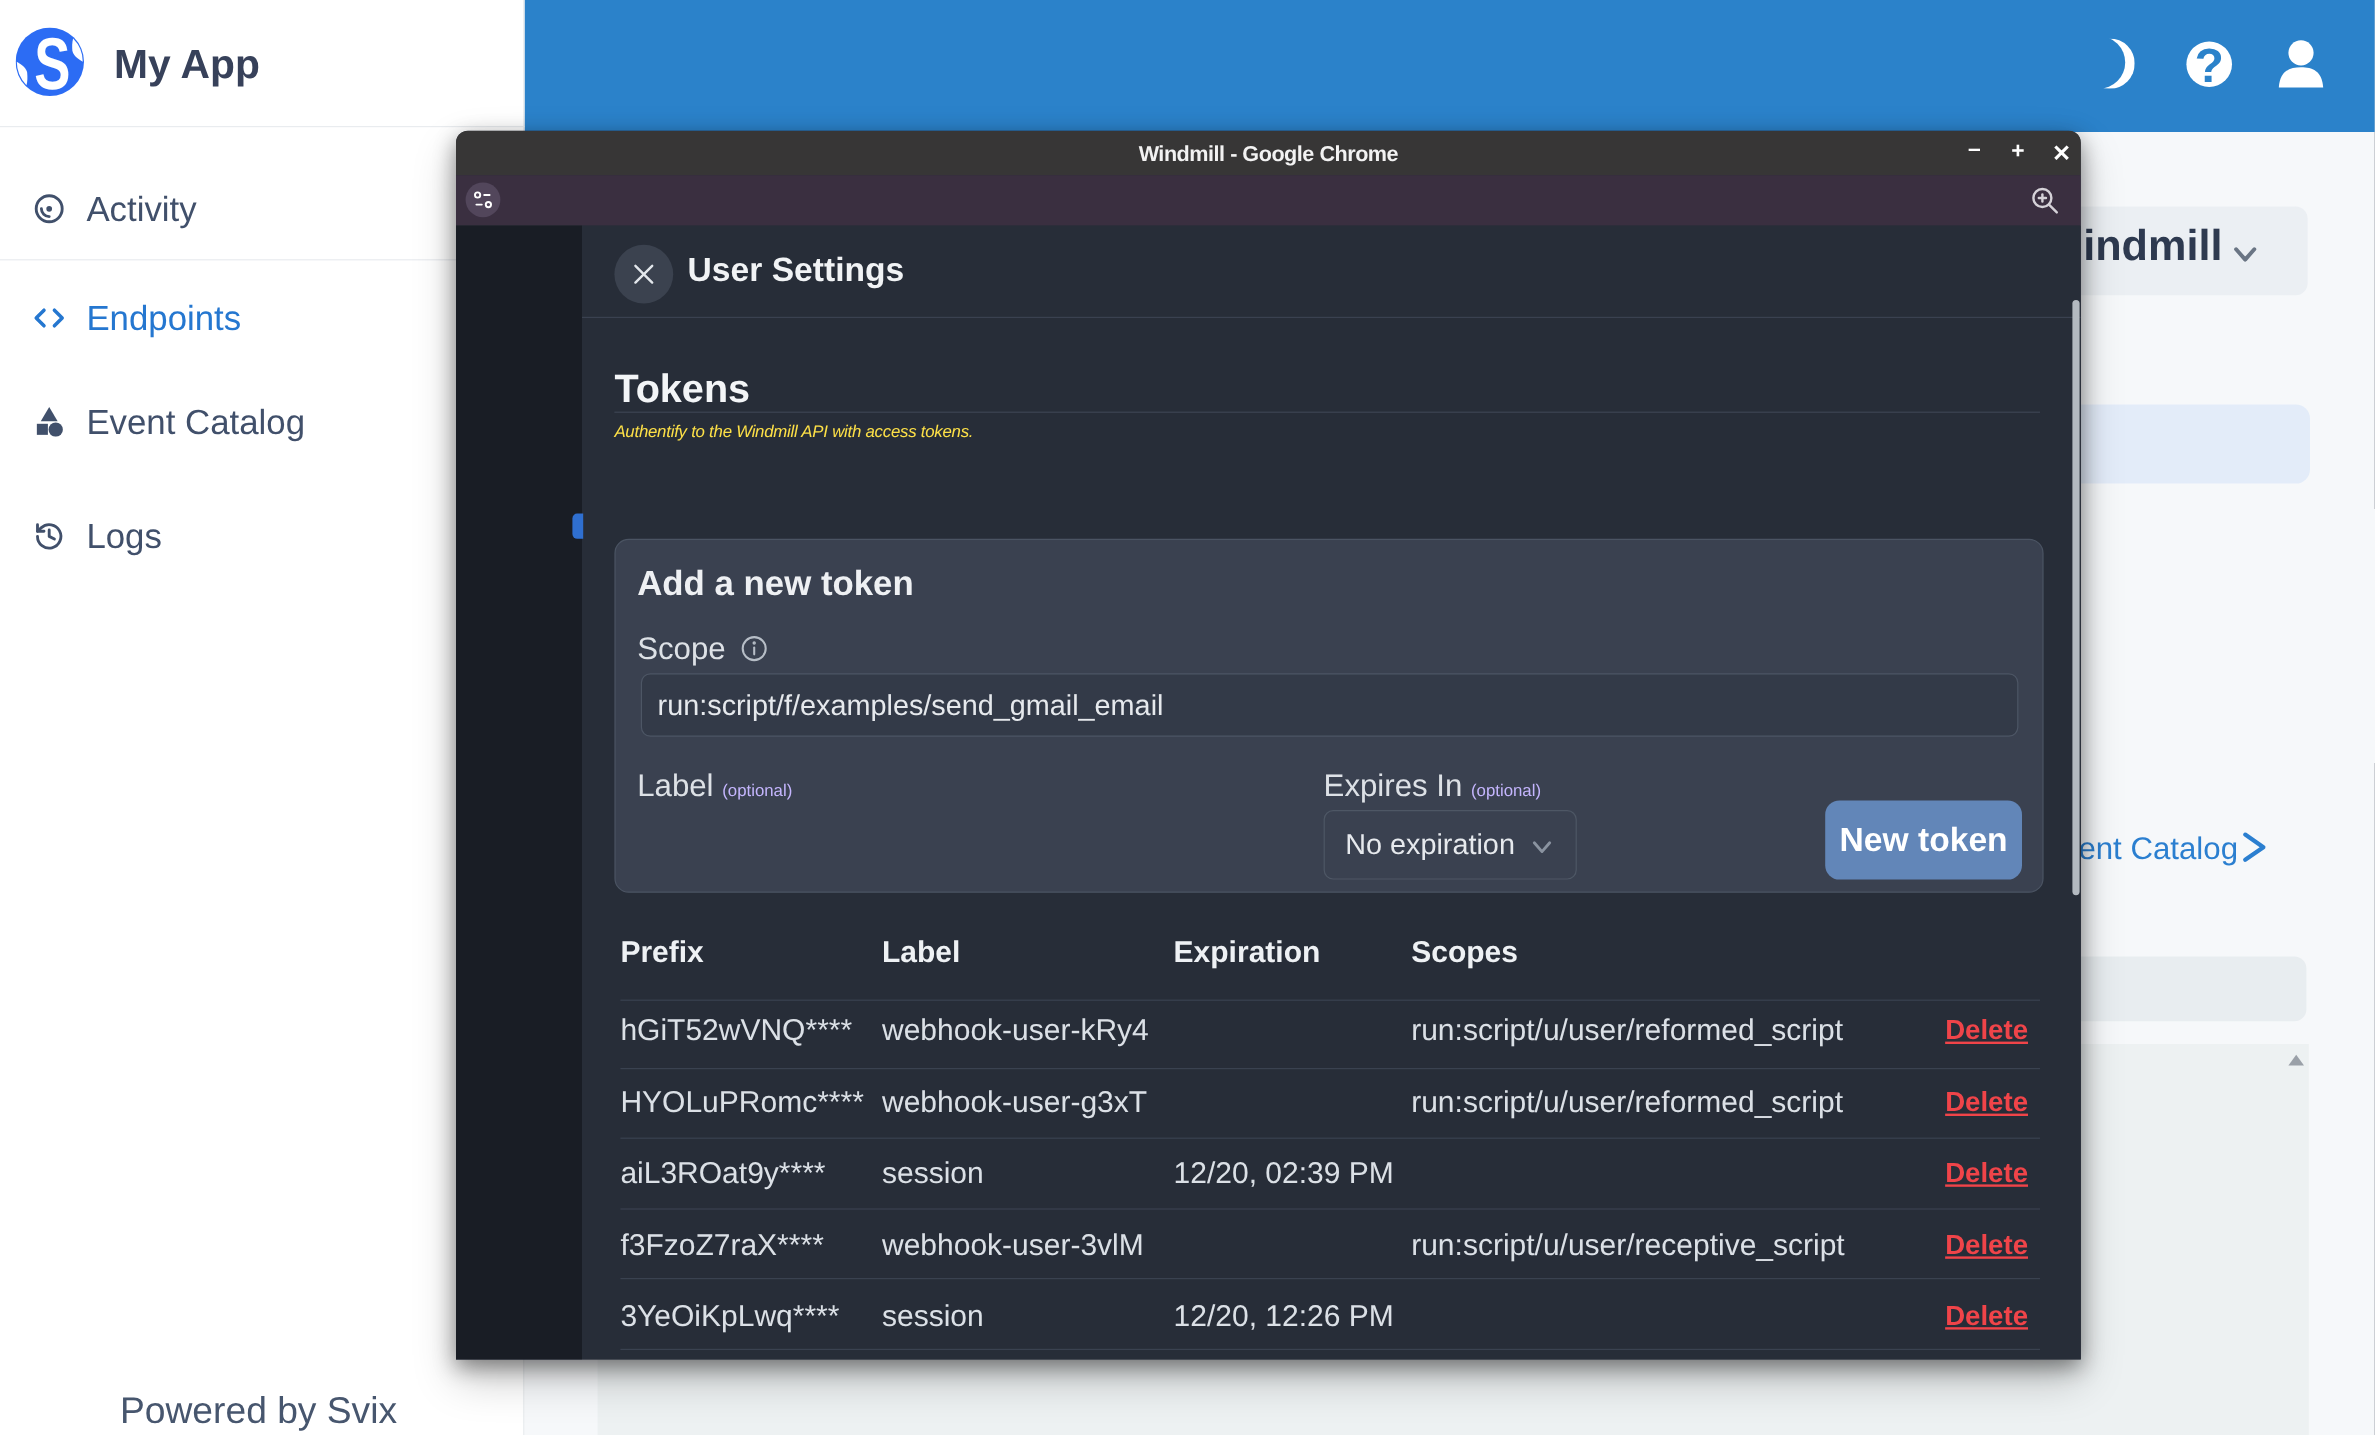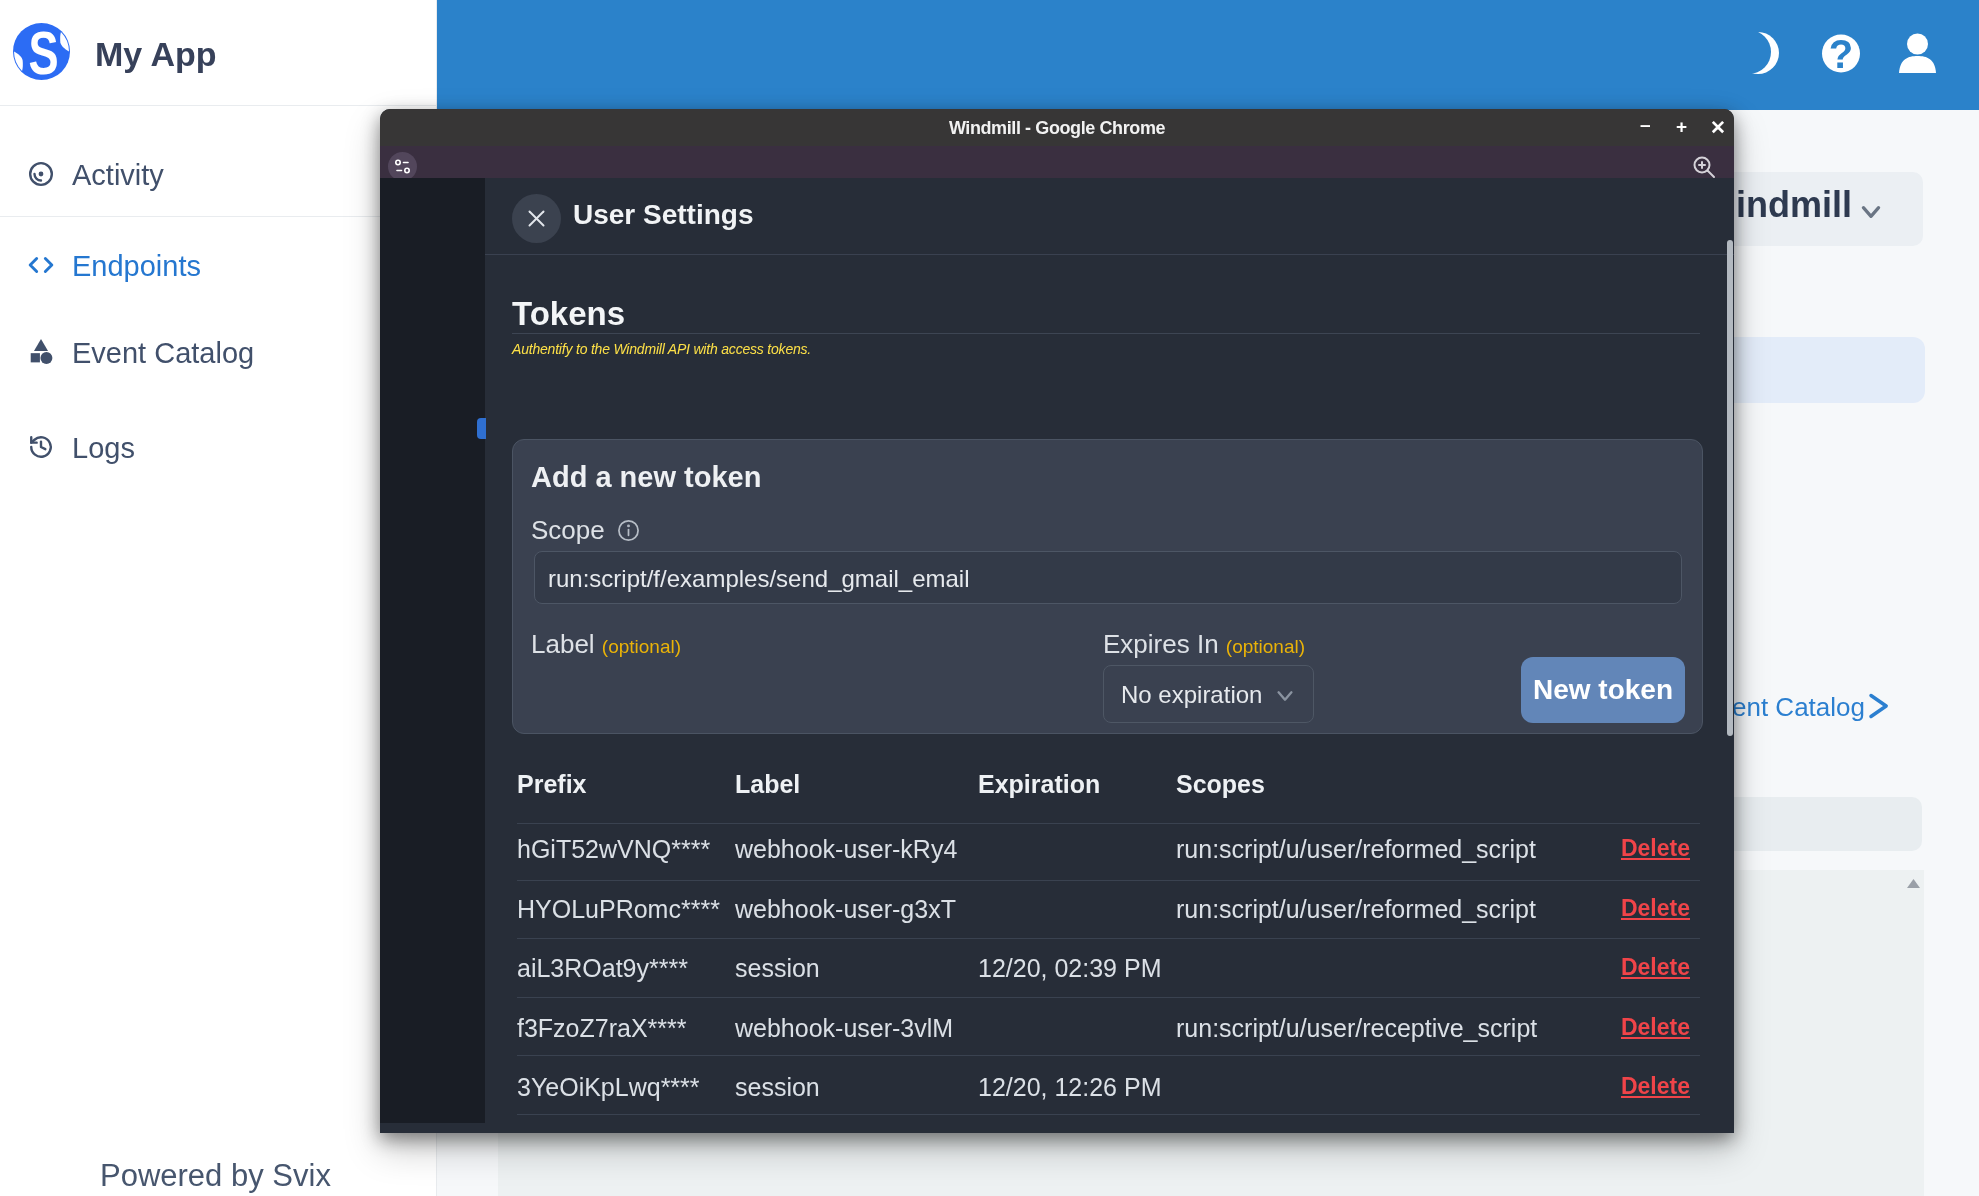--- a/index.html
+++ b/index.html
@@ -25,21 +25,21 @@
 #bigpanel { left:498px; top:870px; width:1426px; height:326px; background:#edf1f2; z-index:0; }
 
 
 #win { left:380px; top:109px; width:1354px; height:1024px; border-radius:10px 10px 0 0; box-shadow:0 6px 18px rgba(0,0,0,.42), 0 16px 36px rgba(0,0,0,.22); z-index:3; background:#272d38; overflow:hidden; }
 #titlebar { left:0; top:0; width:1354px; height:37px; background:#373636; }
 #wtitle { width:1354px; top:9px; text-align:center; font-size:18px; font-weight:bold; color:#f2f2f2; letter-spacing:-0.4px; }
 .wbtn { position:absolute; top:0; color:#ffffff; font-size:19px; font-weight:bold; }
 #urlbar { left:0; top:37px; width:1354px; height:42px; background:#3a2f40; }
 #badge { left:8px; top:6px; width:29px; height:29px; border-radius:50%; background:#52465b; }
 #urltext { left:48px; top:11px; width:1245px; font-size:19px; font-weight:normal; color:#dfdce2; white-space:nowrap; overflow:hidden; letter-spacing:-0.35px;}
-#content { left:0; top:69px; width:1534px; height:945px; background:#272d38; }
+#content { left:0; top:79px; width:1534px; height:945px; background:#272d38; }
 #strip { left:0; top:0; width:105px; height:945px; background:#191d25; }
 #bluesliver { left:97px; top:240px; width:9px; height:21px; background:#2f6fd0; border-radius:4px 0 0 4px; }
 
 
 #dheader { left:105px; top:0; width:1249px; height:77px; border-bottom:1px solid #3a4150; }
 #xbtn { left:132px; top:16px; width:49px; height:49px; border-radius:50%; background:#3b424f; }
 #usertitle { left:193px; top:21px; font-size:28px; font-weight:600; color:#f1f3f5; }
 
 
 #tokens { left:132px; top:117px; font-size:33px; font-weight:bold; color:#f3f5f7; }
@@ -52,21 +52,21 @@
 #scopelbl { left:18px; top:75px; font-size:26px; color:#dde1e6; }
 #input1 { left:21px; top:111px; width:1148px; height:53px; background:#333a48; border:1px solid #4d5665; border-radius:8px; }
 #input1 span { position:absolute; left:13px; top:13px; font-size:24px; color:#e6e9ed; }
 #labellbl { left:18px; top:189px; font-size:26px; color:#dde1e6; }
 #input2 { left:21px; top:228px; width:364px; height:48px; background:#333a48; border:1px solid #4d5665; border-radius:8px; }
 #input2 span { position:absolute; left:13px; top:10px; font-size:24px; color:#e6e9ed; }
 #explbl { left:590px; top:189px; font-size:26px; color:#dde1e6; }
 #select1 { left:590px; top:225px; width:211px; height:58px; background:#3a4150; border:1px solid #4e5765; border-radius:8px; }
 #select1 span { position:absolute; left:17px; top:15px; font-size:24px; color:#e6e9ed; }
 #newtoken { left:1008px; top:217px; width:164px; height:66px; background:#6286b8; border-radius:12px; text-align:center; line-height:66px; font-size:28px; font-weight:bold; color:#ffffff; }
-.opt { font-size:19px; color:#eab308; font-weight:normal; }
+.opt { font-size:14px; color:#c4b5fd; font-weight:normal; }
 
 
 .th { position:absolute; font-size:25px; font-weight:600; color:#eef1f4; }
 .td { position:absolute; font-size:25px; color:#dbe0e6; }
 .rowline { position:absolute; left:137px; width:1183px; height:1px; background:#3a4250; }
 .del { position:absolute; left:1210px; width:100px; text-align:right; font-size:23px; font-weight:bold; color:#f04449; text-decoration:underline; }
 
 
 #sbthumb { left:1347px; top:62px; width:6px; height:496px; background:#b3b9c0; border-radius:3px; }
 

